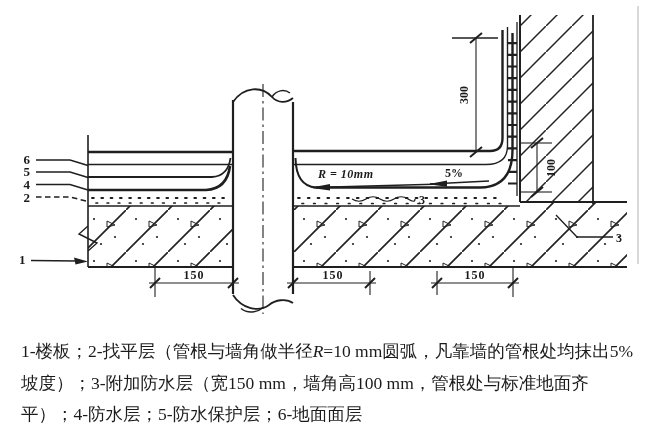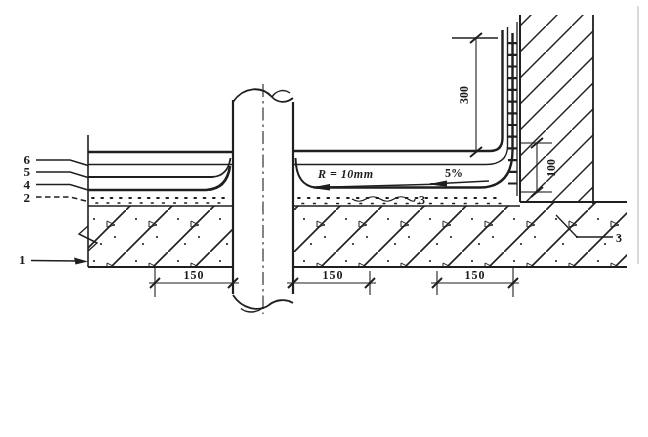--- a/index.html
+++ b/index.html
@@ -155,14 +155,17 @@
       <line x1="31" y1="260.5" x2="78" y2="261" stroke-width="1.5"></line>
       <polygon points="88,261.5 74,257.5 75.5,264.5" fill="#1f1f1f" stroke="none"></polygon>
     </g>
 
     <g stroke="#1f1f1f">
       <path d="M613,237 H577 L556,215" fill="none" stroke-width="1.3"></path>
       <text class="t12" x="616" y="242" stroke="none">3</text>
     </g>
   </svg>
 
+  <div class="caption">
+    <span>1-楼板；2-找平层（管根与墙角做半径</span><i>R</i><span>=10 mm圆弧，凡靠墙的管根处均抹出5%坡度）</span><span>；3-附加防水层（宽150 mm，墙角高100 mm，管根处与标准地面齐平）；4-防水层；</span><span>5-防水保护层；6-地面面层</span>
+  </div>
 
 </div>
 
 </body></html>

